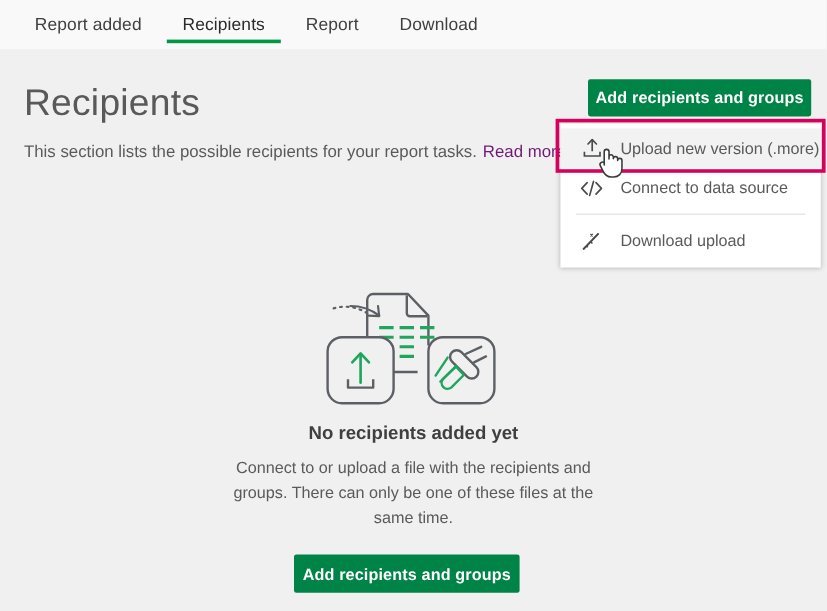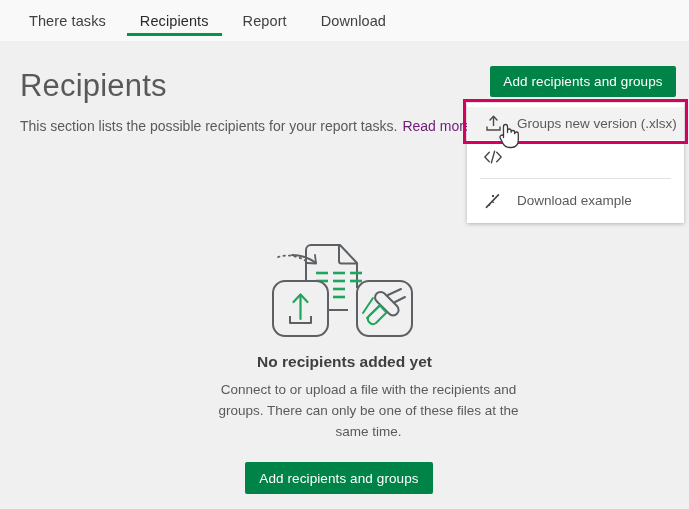--- a/index.html
+++ b/index.html
@@ -88,21 +88,21 @@
     top: 2px;
   }
 
   
   .btn-green {
     background: #008347;
     color: #ffffff;
     border: none;
     font-family: "Liberation Sans", sans-serif;
     font-size: 13.5px;
-    font-weight: normal;
+    font-weight: bold;
     letter-spacing: 0.1px;
     cursor: pointer;
     border-radius: 2px;
   }
   .btn-top {
     position: absolute;
     left: 490px;
     top: 66px;
     width: 186px;
     height: 31px;
@@ -190,38 +190,37 @@
   .empty-desc {
     position: absolute;
     left: 50%;
     transform: translateX(-50%);
     top: 379px;
     width: 300px;
     text-align: center;
     font-size: 13.5px;
     line-height: 21px;
     color: #5a5a5a;
-    margin-left: 24px;
   }
   .btn-bottom {
     position: absolute;
     left: 245px;
     top: 462px;
     width: 188px;
     height: 32px;
   }
 </style>
 </head>
 <body>
 
 <div id="app">
 
   <div class="tabbar">
     <div class="tab">
-      <span>There tasks</span>
+      <span>Report added</span>
     </div>
     <div class="tab active">
       <span>Recipients</span>
       <span class="tab-underline"></span>
     </div>
     <div class="tab">
       <span>Report</span>
     </div>
     <div class="tab">
       <span>Download</span>
@@ -250,48 +249,49 @@
   <div class="dropdown">
 
     <div class="menu-item hovered">
       <span class="menu-icon">
         <svg width="19" height="18" viewBox="0 0 19 18">
           <path d="M9.5,1.5 L9.5,11" fill="none" stroke="#4a4a4a" stroke-width="1.4"></path>
           <path d="M6,5 L9.5,1.3 L13,5" fill="none" stroke="#4a4a4a" stroke-width="1.4" stroke-linejoin="round" stroke-linecap="round"></path>
           <path d="M3,11.5 L3,15 L16,15 L16,11.5" fill="none" stroke="#4a4a4a" stroke-width="1.4"></path>
         </svg>
       </span>
-      <span>Groups new version (.xlsx)</span>
+      <span>Upload new version (.more)</span>
     </div>
 
     <div class="menu-item">
       <span class="menu-icon">
         <svg width="20" height="16" viewBox="0 0 20 16">
           <path d="M6.3,3.2 L1.8,8 L6.3,12.8" fill="none" stroke="#4a4a4a" stroke-width="1.4" stroke-linejoin="round" stroke-linecap="round"></path>
           <path d="M13.7,3.2 L18.2,8 L13.7,12.8" fill="none" stroke="#4a4a4a" stroke-width="1.4" stroke-linejoin="round" stroke-linecap="round"></path>
           <path d="M11.6,2.2 L8.4,13.8" fill="none" stroke="#4a4a4a" stroke-width="1.4" stroke-linecap="round"></path>
         </svg>
       </span>
+      <span>Connect to data source</span>
     </div>
 
     <div class="menu-sep"></div>
 
     <div class="menu-item">
       <span class="menu-icon">
         <svg width="20" height="20" viewBox="0 0 20 20">
           <path d="M3.0,16.8 L13.8,5.6" fill="none" stroke="#4a4a4a" stroke-width="1.4"></path>
           <path d="M5.0,14.8 L15.8,3.6" fill="none" stroke="#4a4a4a" stroke-width="1.4"></path>
           <path d="M3.0,16.8 L5.0,14.8" fill="none" stroke="#4a4a4a" stroke-width="1.4"></path>
           <path d="M13.8,5.6 L15.8,3.6" fill="none" stroke="#4a4a4a" stroke-width="1.4"></path>
           <path d="M8.8,10.0 L10.7,11.9" fill="none" stroke="#4a4a4a" stroke-width="1.2"></path>
           <path d="M9.0,4.0 L11.0,6.0 M11.0,4.0 L9.0,6.0" stroke="#4a4a4a" stroke-width="1.0"></path>
           <path d="M5.6,13.6 L7.0,15.0 M7.0,13.6 L5.6,15.0" stroke="#4a4a4a" stroke-width="1.0"></path>
         </svg>
       </span>
-      <span>Download example</span>
+      <span>Download upload</span>
     </div>
   </div>
 
   <div class="highlight-box"></div>
 
   <div class="cursor">
     <svg width="24" height="30" viewBox="0 0 24 30">
       <path d="M6.5,17.5 L6.5,6.5 A2,2 0 0 1 10.5,6.5 L10.5,12.5 L10.5,10.8 A1.8,1.8 0 0 1 14.1,10.8 L14.1,12.3 A1.8,1.8 0 0 1 17.7,12.3 L17.7,13.8 A1.8,1.8 0 0 1 21.3,13.8 L21.3,20.5 C21.3,24.5 18.5,27.5 14.5,27.5 L12.5,27.5 C9,27.5 6.5,25 5.2,22 L3.2,18 A2,2 0 0 1 6.5,15.8 Z" fill="#ffffff" stroke="#3a3a3a" stroke-width="1.3" stroke-linejoin="round"></path>
     </svg>
   </div>

